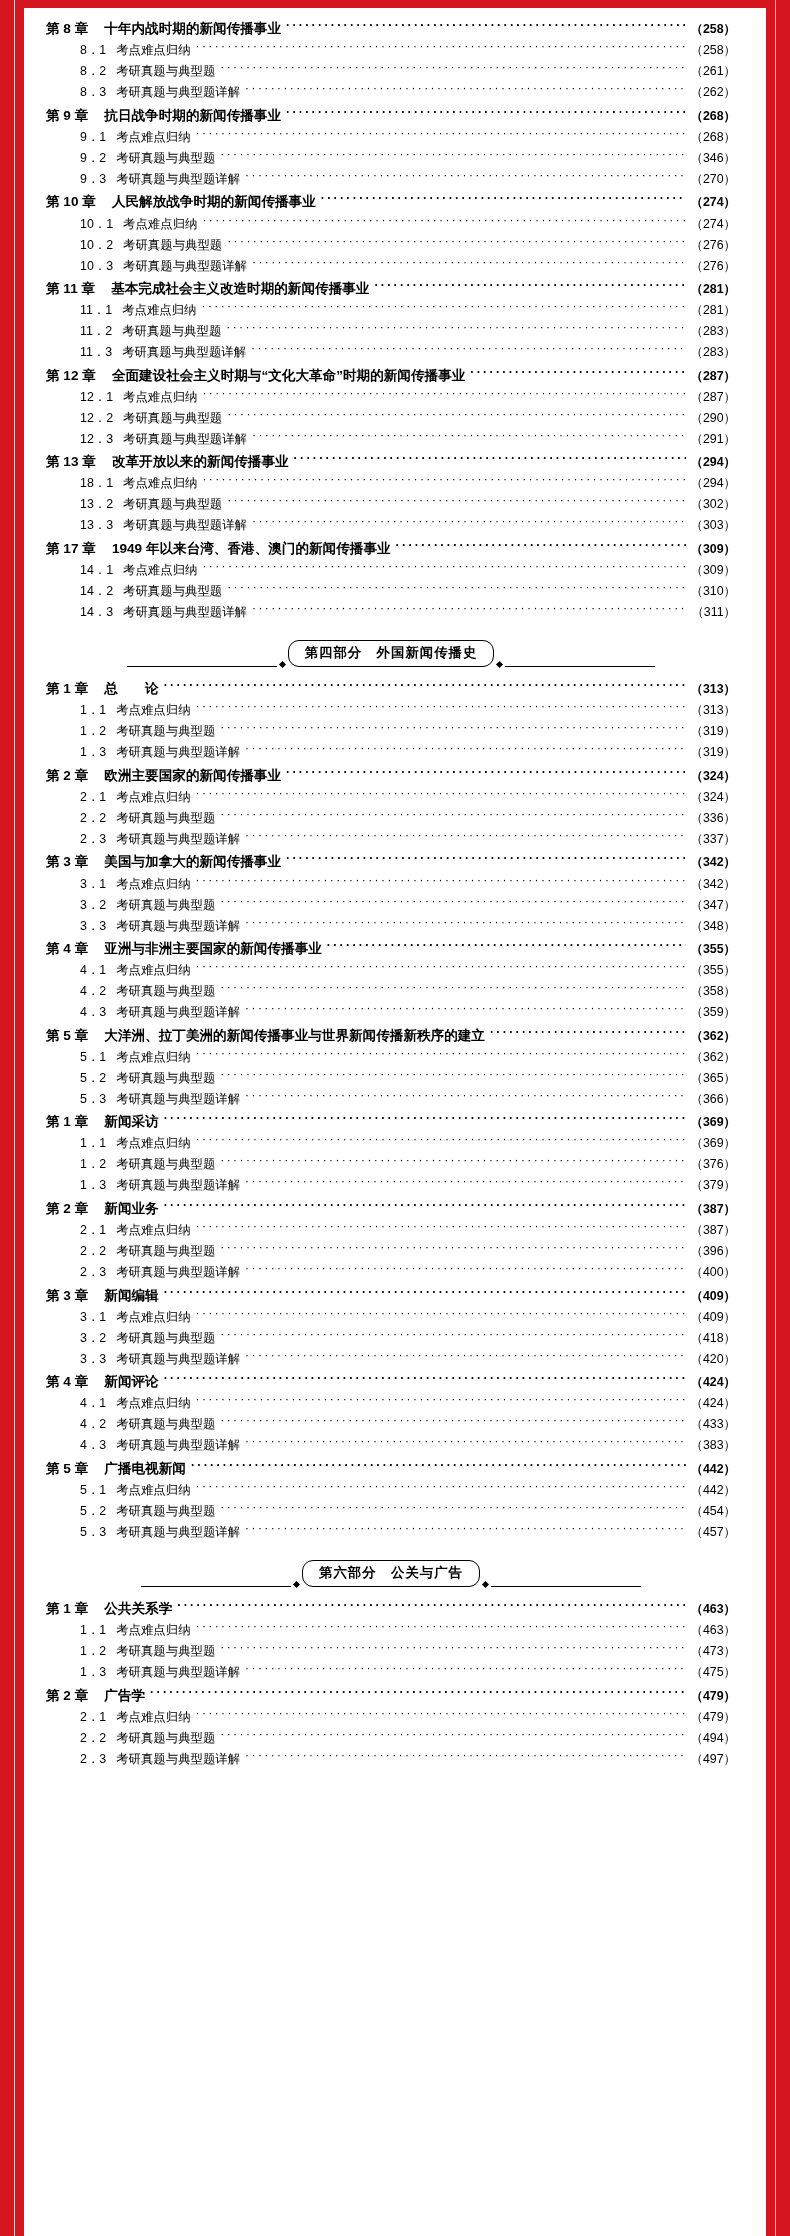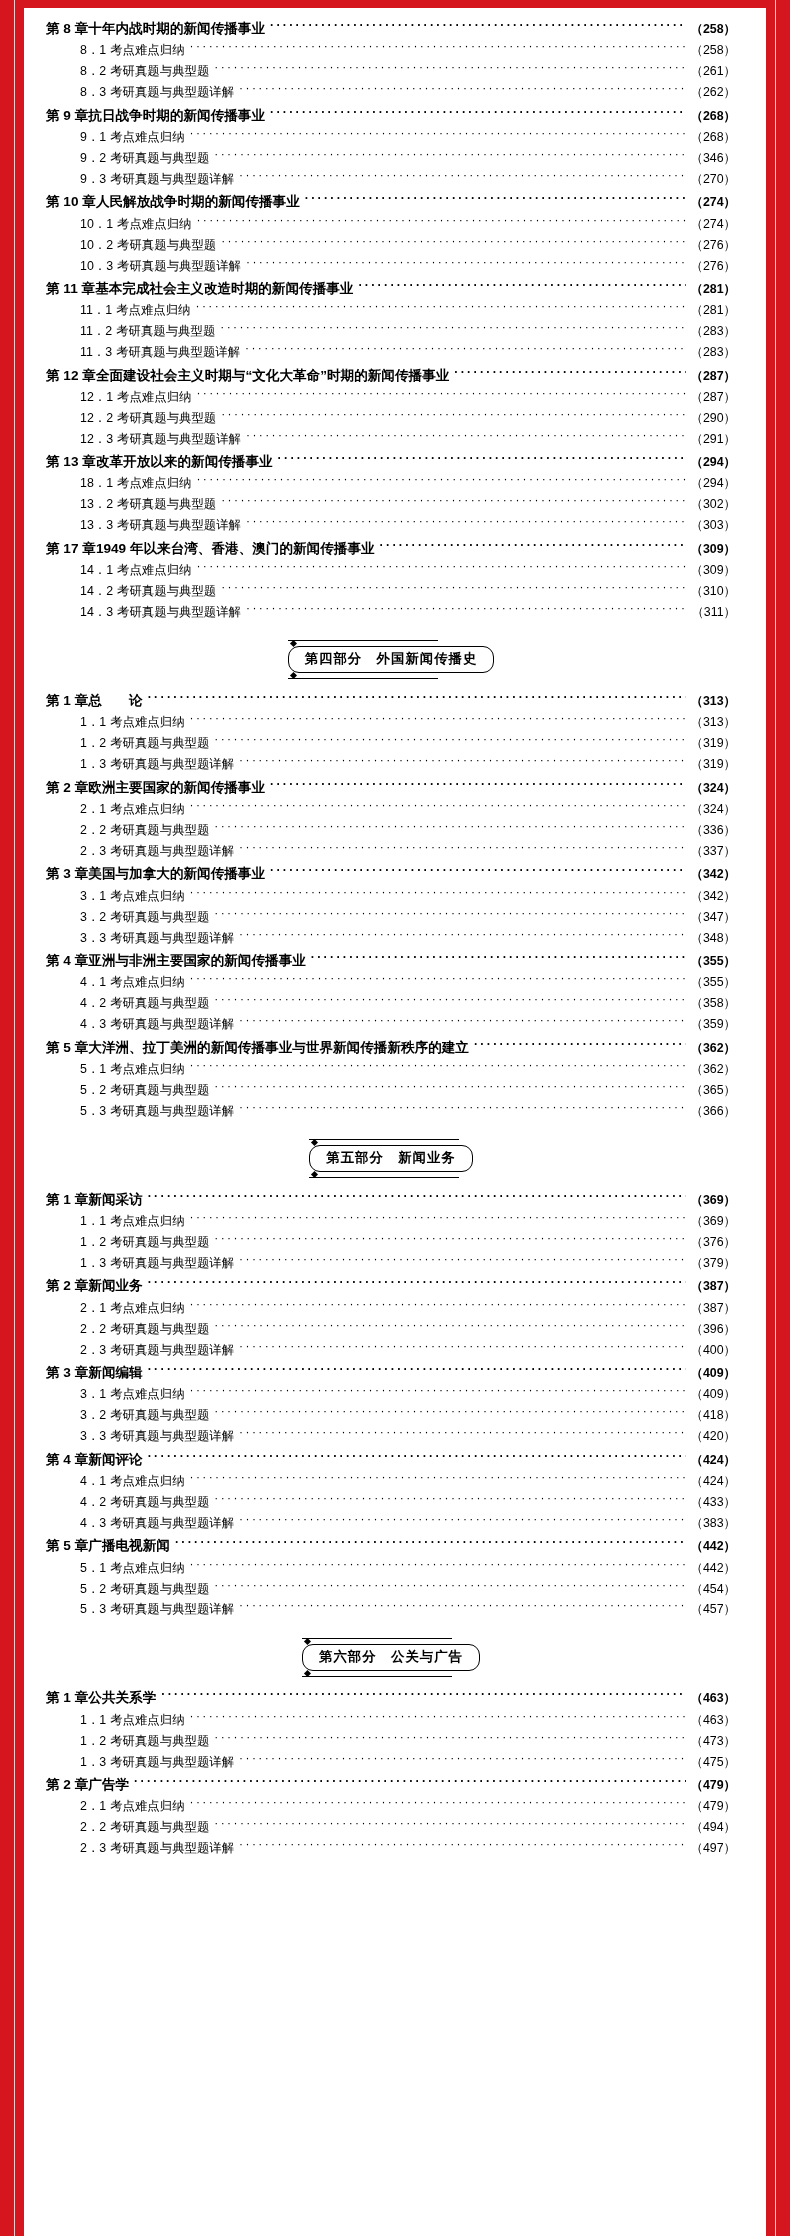--- a/index.html
+++ b/index.html
@@ -42,28 +42,28 @@
     align-items: baseline;
     line-height: 1.0;
     white-space: nowrap;
   }
   .chapter {
     font-weight: bold;
     margin-top: 7.5px;
     font-size: 13.6px;
   }
   .chapter .num { flex: 0 0 auto; }
-  .chapter .title { }
+  .chapter .title { margin-left: 16px; }
   .sub {
     margin-top: 6.2px;
     font-size: 12.4px;
     padding-left: 34px;
   }
   .sub .num { flex: 0 0 auto; text-align: right; }
-  .sub .title { margin-left: 4px; }
+  .sub .title { margin-left: 10px; }
   .dots {
     flex: 1 1 auto;
     margin: 0 5px;
     overflow: hidden;
     position: relative;
     height: 1em;
   }
   .dots::before {
     content: "·········································································································································································";
     letter-spacing: 2.4px;
@@ -79,23 +79,22 @@
   
   .part {
     display: flex;
     justify-content: center;
     margin-top: 22px;
     margin-bottom: 12px;
   }
   .part-inner {
     position: relative;
     display: flex;
-    align-items: flex-start;
+    align-items: flex-end;
     justify-content: center;
-    flex-direction: column;
   }
   .part-label {
     border: 1px solid #000;
     border-radius: 11px;
     padding: 3px 16px 4px;
     font-weight: bold;
     font-size: 13.4px;
     letter-spacing: 1px;
     background: #fff;
     white-space: nowrap;
@@ -411,29 +410,20 @@
           <span class="title">考研真题与典型题</span>
           <span class="dots"></span>
           <span class="page">（365）</span>
         </div>
         <div class="row sub">
           <span class="num">5．3</span>
           <span class="title">考研真题与典型题详解</span>
           <span class="dots"></span>
           <span class="page">（366）</span>
         </div>
-        <div class="part">
-          <div class="part-inner">
-            <span class="part-rule left"></span>
-            <span class="part-diamond"></span>
-            <span class="part-label">第五部分　新闻业务</span>
-            <span class="part-diamond"></span>
-            <span class="part-rule right"></span>
-          </div>
-        </div>
         <div class="row chapter">
           <span class="num">第 1 章</span>
           <span class="title">新闻采访</span>
           <span class="dots"></span>
           <span class="page">（369）</span>
         </div>
         <div class="row sub">
           <span class="num">1．1</span>
           <span class="title">考点难点归纳</span>
           <span class="dots"></span>

